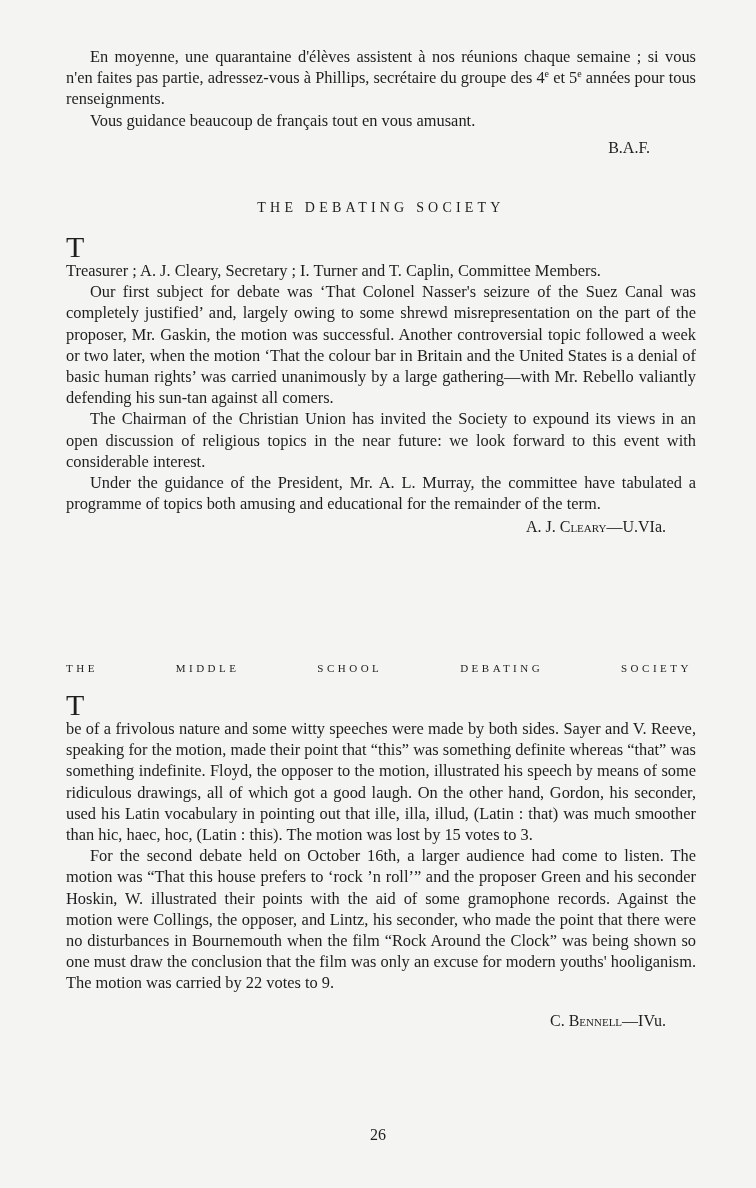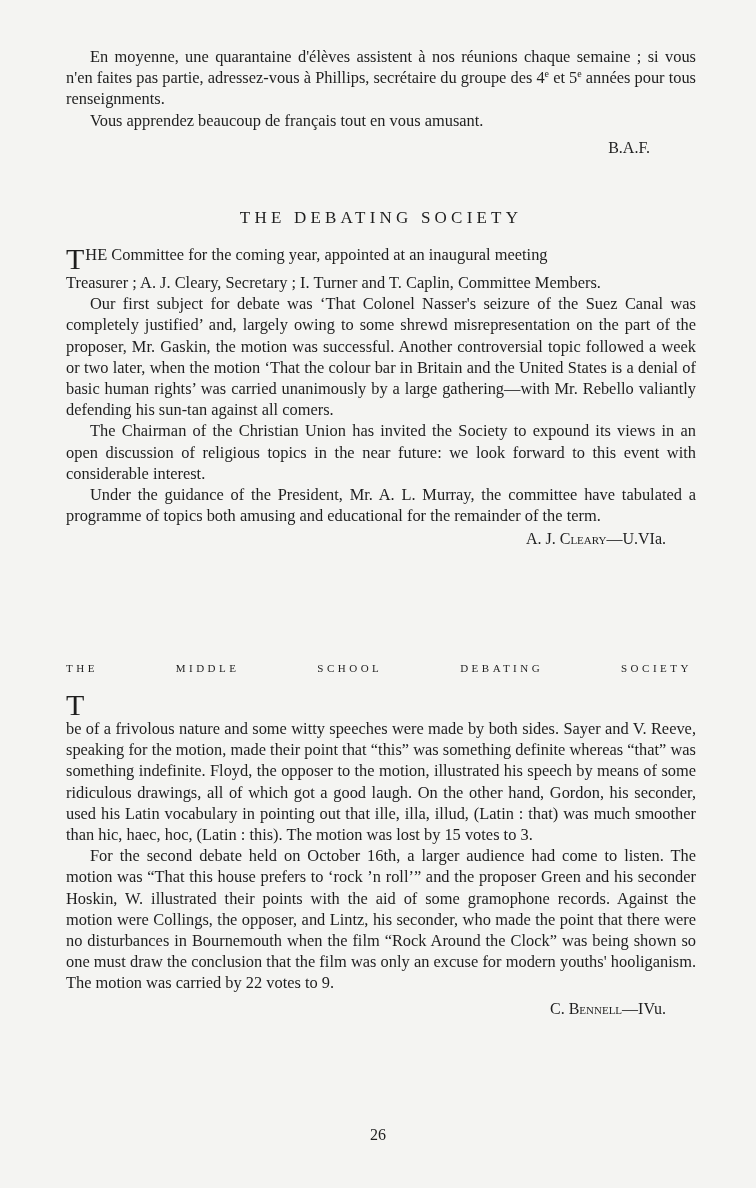--- a/index.html
+++ b/index.html
@@ -31,23 +31,23 @@
     .indent { text-indent: 24px; }
     .sig {
       text-align: left;
       text-align-last: right;
       font-size: 16px;
       line-height: 21px;
     }
     .smallcaps { font-variant: small-caps; }
     .heading {
       text-align: center;
-      font-size: 17px;
+      font-size: 14px;
       letter-spacing: 4.2px;
-      margin: 8px;
+      margin: 0;
       font-weight: normal;
     }
     .heading-wide {
       display: flex;
       justify-content: space-between;
       font-size: 11px;
       letter-spacing: 3.5px;
       margin: 0;
       font-weight: normal;
     }
@@ -69,29 +69,28 @@
     }
     sup { font-size: 10px; line-height: 0; }
   </style>
 </head>
 <body>
 
 <div class="page">
 
   <div style="position:absolute; top:46px; width:630px;">
     <p class="indent"><span>En moyenne, une quarantaine d'élèves assistent à nos réunions chaque semaine ; si vous n'en faites pas partie, adressez-vous à Phillips, secrétaire du groupe des 4</span><sup>e</sup><span> et 5</span><sup>e</sup><span> années pour tous renseignments.</span></p>
-    <p class="indent">Vous apprendez beaucoup de français tout en vous amusant.</p>
+    <p class="indent">Vous guidance beaucoup de français tout en vous amusant.</p>
     <p class="sig" style="margin-top:6px; padding-right:46px;">B.A.F.</p>
   </div>
 
   <div style="position:absolute; top:200px; width:630px;">
     <h2 class="heading">THE DEBATING SOCIETY</h2>
     <div style="margin-top:16px;">
       <span class="dropcap">T</span>
-      <p>HE Committee for the coming year, appointed at an inaugural meeting</p>
       <p style="clear:both;">Treasurer ; A. J. Cleary, Secretary ; I. Turner and T. Caplin, Committee Members.</p>
     </div>
     <p class="indent">Our first subject for debate was ‘That Colonel Nasser's seizure of the Suez Canal was completely justified’ and, largely owing to some shrewd misrepresentation on the part of the proposer, Mr. Gaskin, the motion was successful. Another controversial topic followed a week or two later, when the motion ‘That the colour bar in Britain and the United States is a denial of basic human rights’ was carried unanimously by a large gathering—with Mr. Rebello valiantly defending his sun-tan against all comers.</p>
     <p class="indent">The Chairman of the Christian Union has invited the Society to expound its views in an open discussion of religious topics in the near future: we look forward to this event with considerable interest.</p>
     <p class="indent">Under the guidance of the President, Mr. A. L. Murray, the committee have tabulated a programme of topics both amusing and educational for the remainder of the term.</p>
     <p class="sig" style="margin-top:2px; padding-right:30px;"><span class="smallcaps">A. J. Cleary</span><span>—U.VIa.</span></p>
   </div>
 
   <div style="position:absolute; top:662px; width:630px;">
     <h2 class="heading-wide" style="padding-right:4px;">
@@ -99,18 +98,18 @@
       <span>MIDDLE</span>
       <span>SCHOOL</span>
       <span>DEBATING</span>
       <span>SOCIETY</span>
     </h2>
     <div style="margin-top:16px;">
       <span class="dropcap">T</span>
       <p style="clear:both;">be of a frivolous nature and some witty speeches were made by both sides. Sayer and V. Reeve, speaking for the motion, made their point that “this” was something definite whereas “that” was something indefinite. Floyd, the opposer to the motion, illustrated his speech by means of some ridiculous drawings, all of which got a good laugh. On the other hand, Gordon, his seconder, used his Latin vocabulary in pointing out that ille, illa, illud, (Latin : that) was much smoother than hic, haec, hoc, (Latin : this). The motion was lost by 15 votes to 3.</p>
     </div>
     <p class="indent">For the second debate held on October 16th, a larger audience had come to listen. The motion was “That this house prefers to ‘rock ’n roll’” and the proposer Green and his seconder Hoskin, W. illustrated their points with the aid of some gramophone records. Against the motion were Collings, the opposer, and Lintz, his seconder, who made the point that there were no disturbances in Bournemouth when the film “Rock Around the Clock” was being shown so one must draw the conclusion that the film was only an excuse for modern youths' hooliganism. The motion was carried by 22 votes to 9.</p>
-    <p class="sig" style="margin-top:4px; padding-right:30px;"><span class="smallcaps">C. Bennell</span><span>—IVu.</span></p>
+    <p class="sig" style="margin-top:16px; padding-right:30px;"><span class="smallcaps">C. Bennell</span><span>—IVu.</span></p>
   </div>
 
 </div>
 
 <div class="page-number">26</div>
 
 </body></html>

